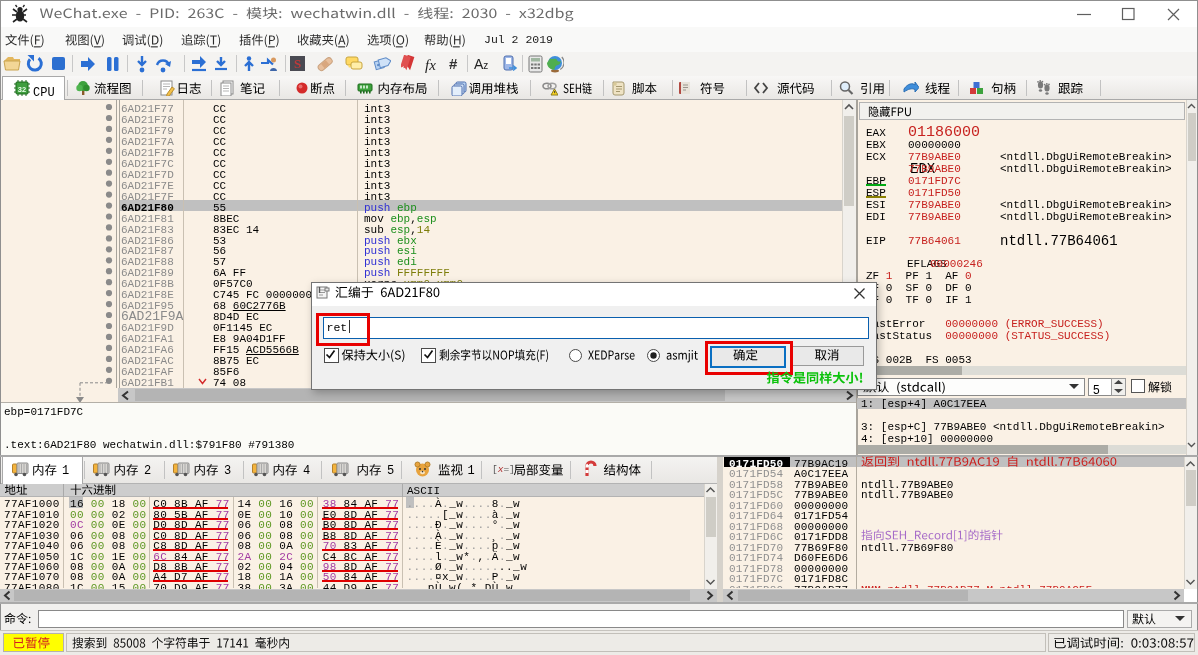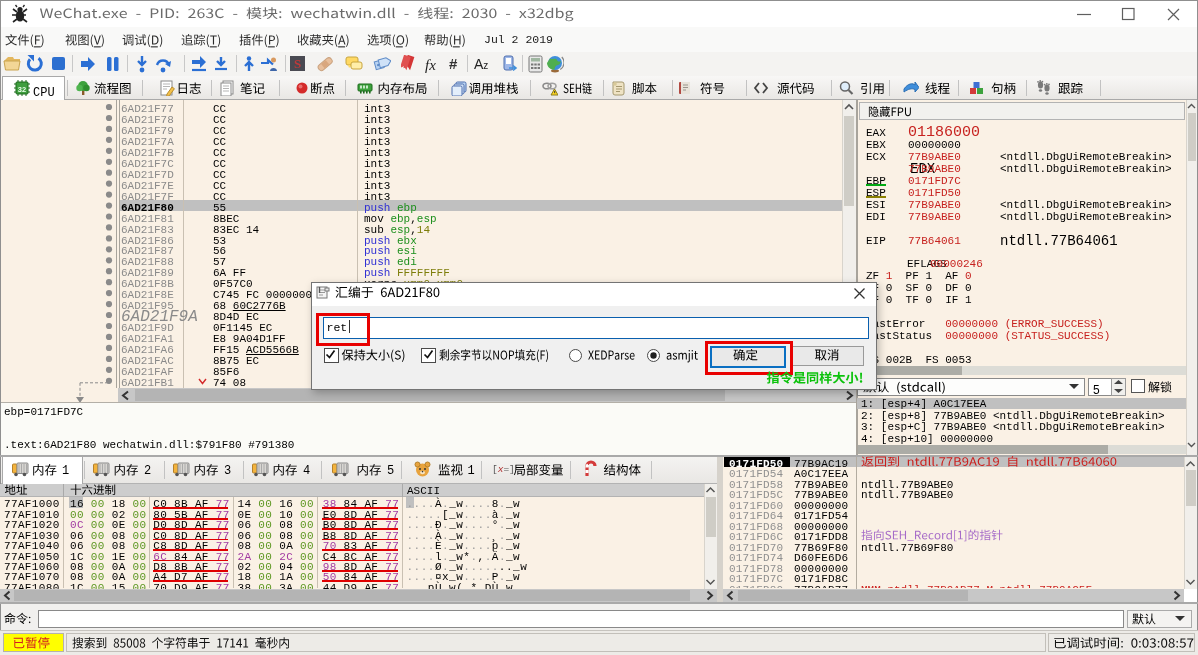--- a/index.html
+++ b/index.html
@@ -461,21 +461,21 @@
     <div style="position:absolute;left:121px;top:267.35px;white-space:pre;font-family:Liberation Mono,monospace;font-size:11px;line-height:12px;color:#8a8a8a;">6AD21F89</div>
     <div style="position:absolute;left:213px;top:267.35px;white-space:pre;font-family:Liberation Mono,monospace;font-size:11px;line-height:12px;color:#000;">6A FF</div>
     <div style="position:absolute;left:364px;top:267.35px;white-space:pre;font-family:Liberation Mono,monospace;font-size:11px;line-height:12px;color:#000;"><i1>push</i1> <i3>FFFFFFFF</i3></div>
     <div style="position:absolute;left:121px;top:278.3px;white-space:pre;font-family:Liberation Mono,monospace;font-size:11px;line-height:12px;color:#8a8a8a;">6AD21F8B</div>
     <div style="position:absolute;left:213px;top:278.3px;white-space:pre;font-family:Liberation Mono,monospace;font-size:11px;line-height:12px;color:#000;">0F57C0</div>
     <div style="position:absolute;left:364px;top:278.3px;white-space:pre;font-family:Liberation Mono,monospace;font-size:11px;line-height:12px;color:#000;">xorps <i3>xmm0</i3>,<i3>xmm0</i3></div>
     <div style="position:absolute;left:121px;top:289.25px;white-space:pre;font-family:Liberation Mono,monospace;font-size:11px;line-height:12px;color:#8a8a8a;">6AD21F8E</div>
     <div style="position:absolute;left:213px;top:289.25px;white-space:pre;font-family:Liberation Mono,monospace;font-size:11px;line-height:12px;color:#000;">C745 FC 00000000</div>
     <div style="position:absolute;left:121px;top:300.2px;white-space:pre;font-family:Liberation Mono,monospace;font-size:11px;line-height:12px;color:#8a8a8a;">6AD21F95</div>
     <div style="position:absolute;left:213px;top:300.2px;white-space:pre;font-family:Liberation Mono,monospace;font-size:11px;line-height:12px;color:#000;">68 <u>60C2776B</u></div>
-    <div style="position:absolute;left:121px;top:311.15px;white-space:pre;font-family:Liberation Mono,monospace;font-size:16px;line-height:12px;color:#8a8a8a;font-style:italic;">6AD21F9A</div>
+    <div style="position:absolute;left:121px;top:311.15px;white-space:pre;font-family:Liberation Mono,monospace;font-size:13px;line-height:12px;color:#8a8a8a;">6AD21F9A</div>
     <div style="position:absolute;left:213px;top:311.15px;white-space:pre;font-family:Liberation Mono,monospace;font-size:11px;line-height:12px;color:#000;">8D4D EC</div>
     <div style="position:absolute;left:121px;top:322.1px;white-space:pre;font-family:Liberation Mono,monospace;font-size:11px;line-height:12px;color:#8a8a8a;">6AD21F9D</div>
     <div style="position:absolute;left:213px;top:322.1px;white-space:pre;font-family:Liberation Mono,monospace;font-size:11px;line-height:12px;color:#000;">0F1145 EC</div>
     <div style="position:absolute;left:121px;top:333.05px;white-space:pre;font-family:Liberation Mono,monospace;font-size:11px;line-height:12px;color:#8a8a8a;">6AD21FA1</div>
     <div style="position:absolute;left:213px;top:333.05px;white-space:pre;font-family:Liberation Mono,monospace;font-size:11px;line-height:12px;color:#000;">E8 9A04D1FF</div>
     <div style="position:absolute;left:121px;top:344px;white-space:pre;font-family:Liberation Mono,monospace;font-size:11px;line-height:12px;color:#8a8a8a;">6AD21FA6</div>
     <div style="position:absolute;left:213px;top:344px;white-space:pre;font-family:Liberation Mono,monospace;font-size:11px;line-height:12px;color:#000;">FF15 <u>ACD5566B</u></div>
     <div style="position:absolute;left:121px;top:354.95px;white-space:pre;font-family:Liberation Mono,monospace;font-size:11px;line-height:12px;color:#8a8a8a;">6AD21FAC</div>
     <div style="position:absolute;left:213px;top:354.95px;white-space:pre;font-family:Liberation Mono,monospace;font-size:11px;line-height:12px;color:#000;">8B75 EC</div>
     <div style="position:absolute;left:121px;top:365.9px;white-space:pre;font-family:Liberation Mono,monospace;font-size:11px;line-height:12px;color:#8a8a8a;">6AD21FAF</div>
@@ -587,21 +587,20 @@
     <div style="position:absolute;left:1111px;top:377.5px;width:15px;height:18.5px;background:#f0efec;border:1px solid #9a9a9a;box-sizing:border-box"></div>
     <svg style="position:absolute;left:1112px;top:379px" width="13" height="7" viewBox="0 0 13 7">
       <path d="M2 5l4.5-4 4.5 4z" fill="#444"></path>
     </svg>
     <svg style="position:absolute;left:1112px;top:388px" width="13" height="7" viewBox="0 0 13 7">
       <path d="M2 1l4.5 4L11 1z" fill="#444"></path>
     </svg>
     <div style="position:absolute;left:1131px;top:379px;width:14px;height:14px;background:#fff;border:1px solid #555;box-sizing:border-box"></div>
     <div style="position:absolute;left:857px;top:397.5px;width:329px;height:11.55px;background:#c0c0c0"></div>
     <div style="position:absolute;left:861px;top:398.3px;white-space:pre;font-family:Liberation Mono,monospace;font-size:11px;line-height:12px;color:#000;">1: [esp+4] A0C17EEA</div>
-    <div style="position:absolute;left:861px;top:409.85px;white-space:pre;font-family:Liberation Mono,monospace;font-size:11px;line-height:12px;color:#000;">2: [esp+8] 77B9ABE0 &lt;ntdll.DbgUiRemoteBreakin&gt;</div>
     <div style="position:absolute;left:861px;top:421.4px;white-space:pre;font-family:Liberation Mono,monospace;font-size:11px;line-height:12px;color:#000;">3: [esp+C] 77B9ABE0 &lt;ntdll.DbgUiRemoteBreakin&gt;</div>
     <div style="position:absolute;left:861px;top:432.95px;white-space:pre;font-family:Liberation Mono,monospace;font-size:11px;line-height:12px;color:#000;">4: [esp+10] 00000000</div>
     <div style="position:absolute;left:858px;top:445px;width:328px;height:9px;background:#dcdcd6"></div>
     <div style="position:absolute;left:858px;top:445px;width:250px;height:9px;background:#acaca6"></div>
     <div style="position:absolute;left:1186px;top:100px;width:11px;height:356px;background:#f1efeb;border-left:1px solid #d8d4cc;box-sizing:border-box"></div>
     <svg style="position:absolute;left:1186px;top:102px" width="11" height="9" viewBox="0 0 11 9">
       <path d="M2 6l3.5-3.5L9 6" stroke="#555" stroke-width="1.4" fill="none"></path>
     </svg>
     <div style="position:absolute;left:1187.5px;top:113px;width:8px;height:48px;background:#cfcdc6"></div>
     <svg style="position:absolute;left:1186px;top:440px" width="11" height="9" viewBox="0 0 11 9">

